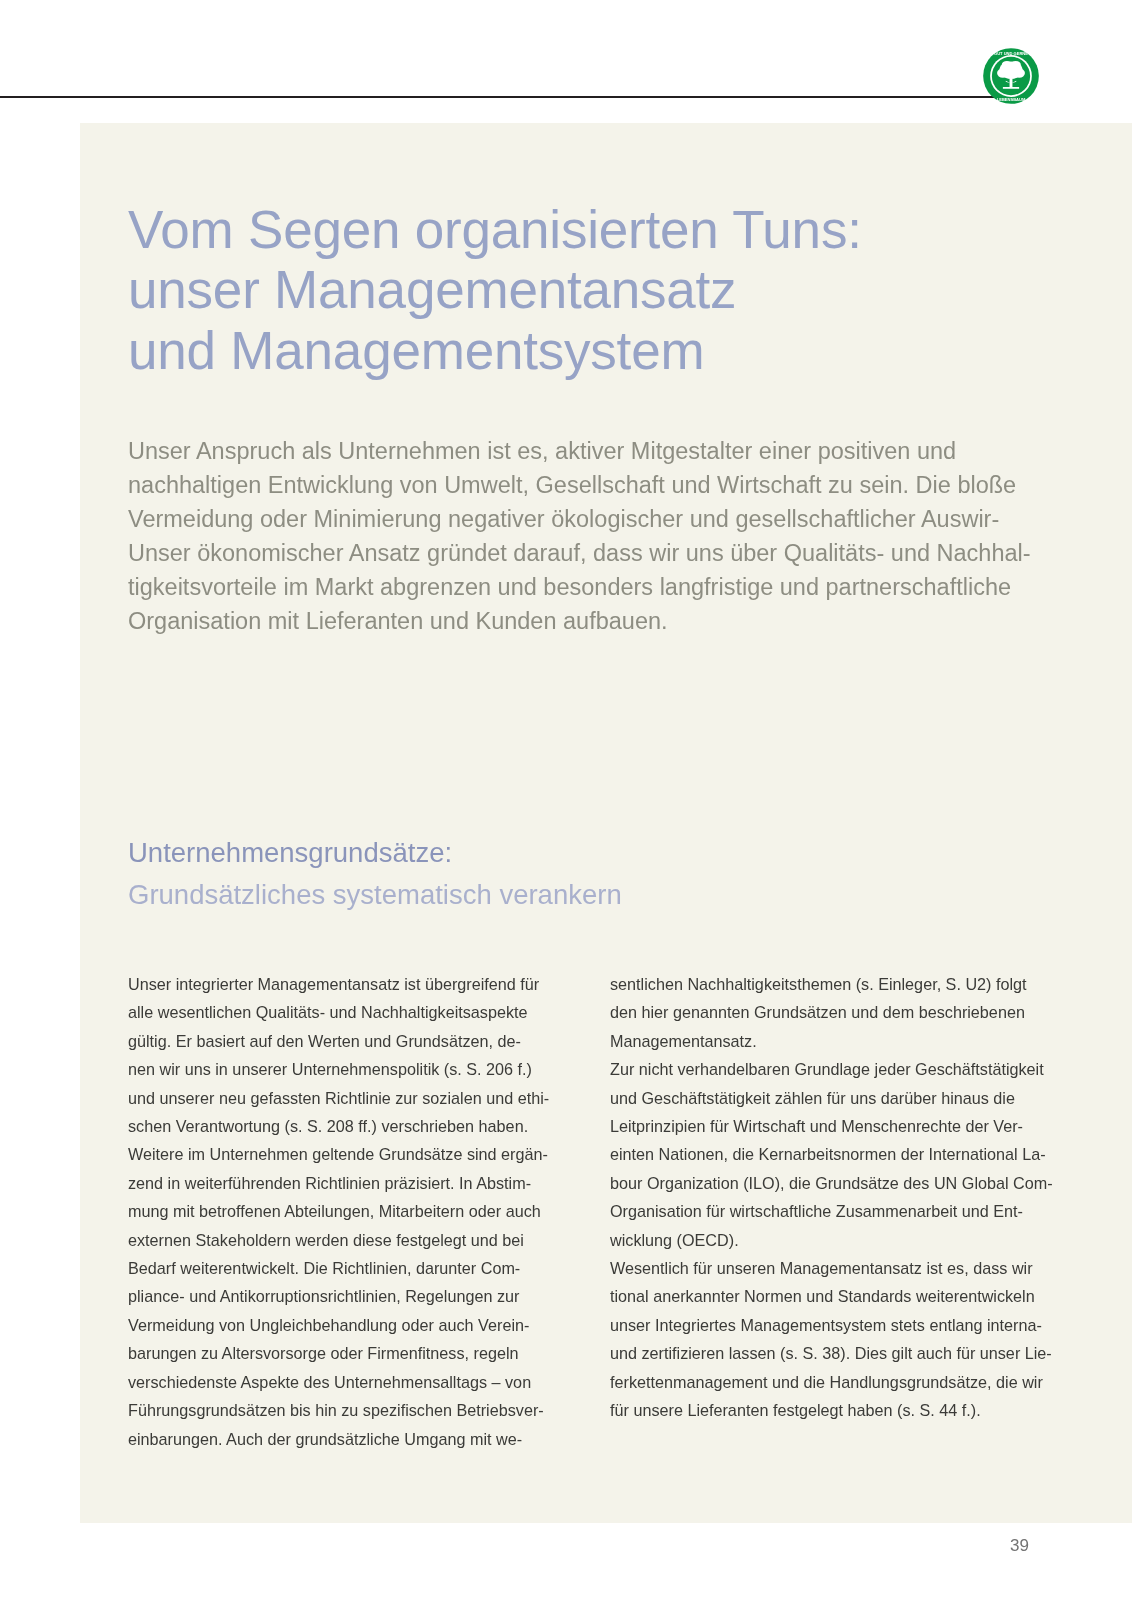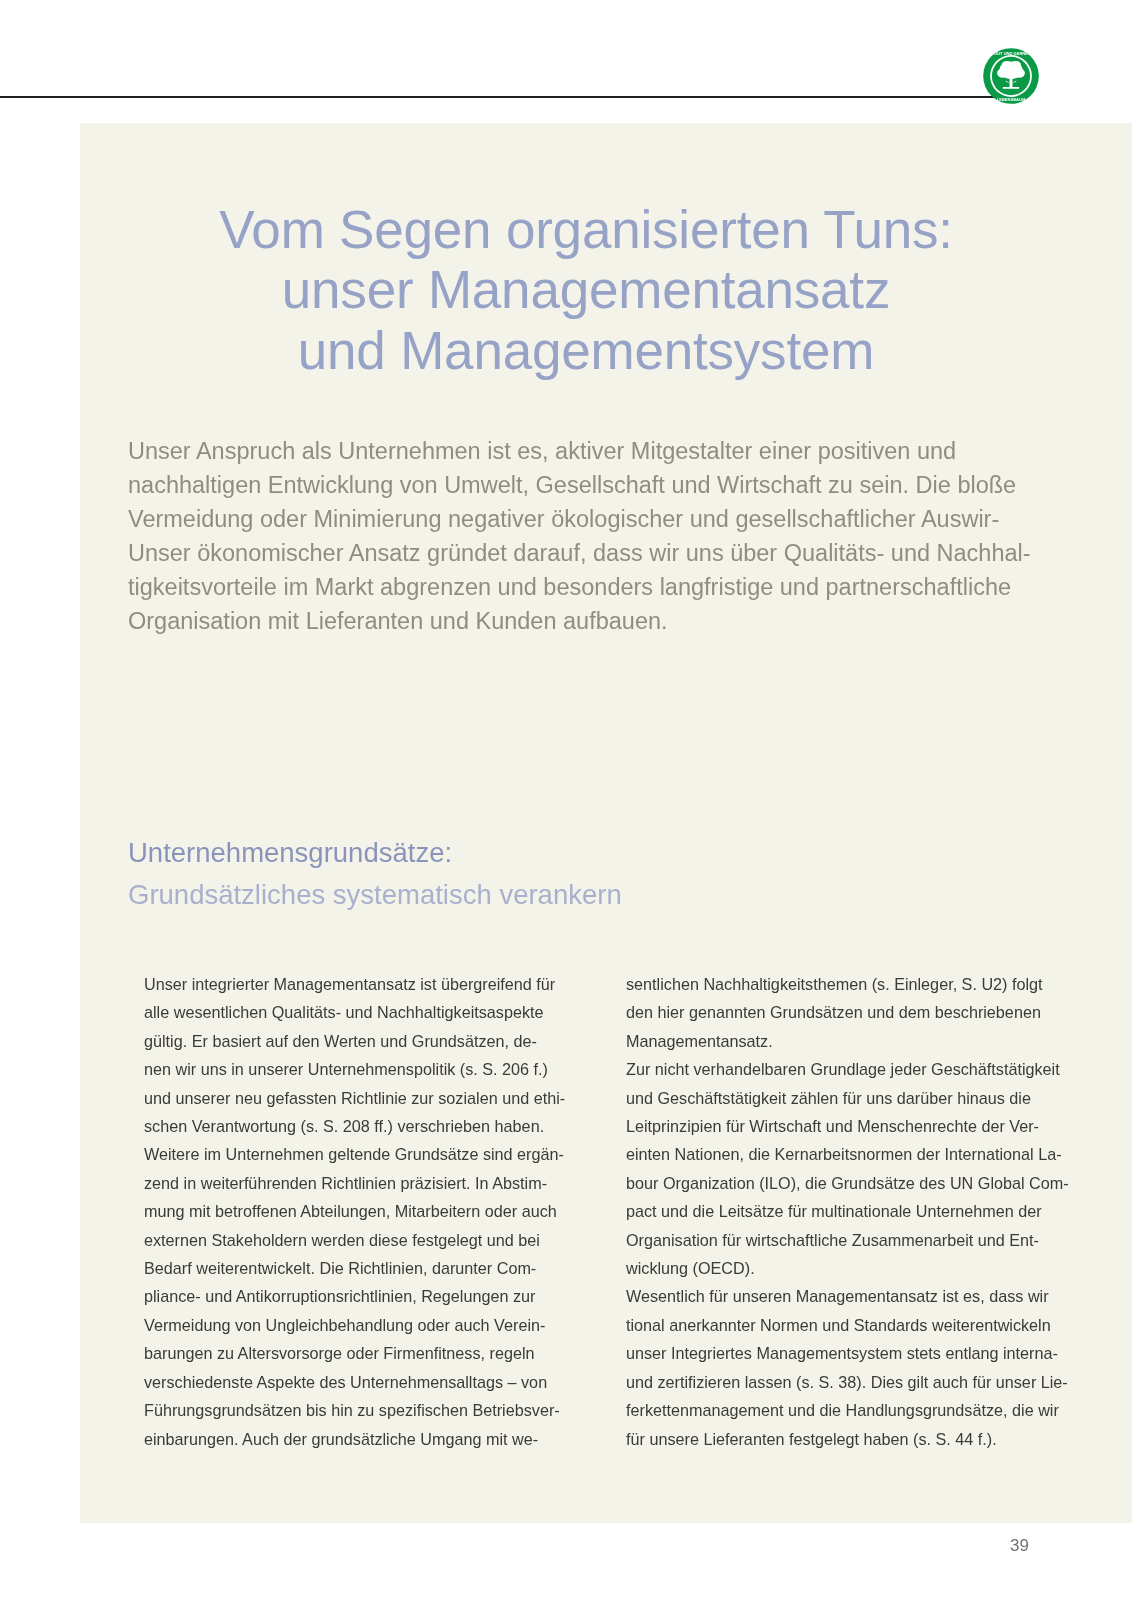--- a/index.html
+++ b/index.html
@@ -54,21 +54,20 @@
   }
 
   .page-title {
     margin: 0;
     font-family: "Liberation Sans", sans-serif;
     font-size: 53px;
     line-height: 1.14;
     font-weight: 400;
     letter-spacing: -0.2px;
     color: #97a3c6;
-    text-align: center;
   }
   .page-title .ln { display: block; white-space: nowrap; }
 
   .intro {
     margin: 53px 0 0 0;
     font-size: 23.5px;
     line-height: 34px;
     font-weight: 400;
     color: #8d8d82;
     max-width: 916px;
@@ -91,21 +90,21 @@
   .section-heading .sh-2 {
     display: block;
     font-size: 27.5px;
     line-height: 42px;
     color: #a9b0cd;
   }
 
   
   .columns {
     position: absolute;
-    left: 16px;
+    left: 0;
     top: 770px;
     width: 916px;
     display: flex;
     gap: 48px;
   }
   .col {
     width: 434px;
     font-size: 16.2px;
     line-height: 28.4px;
     color: #3b3b38;
@@ -207,21 +206,20 @@
     <div class="col">
       <p>
         <span class="ln">sentlichen Nachhaltigkeitsthemen (s. Einleger, S. U2) folgt</span>
         <span class="ln">den hier genannten Grundsätzen und dem beschriebenen</span>
         <span class="ln last">Managementansatz.</span>
         <span class="ln">Zur nicht verhandelbaren Grundlage jeder Geschäftstätigkeit</span>
         <span class="ln">und Geschäftstätigkeit zählen für uns darüber hinaus die</span>
         <span class="ln">Leitprinzipien für Wirtschaft und Menschenrechte der Ver-</span>
         <span class="ln">einten Nationen, die Kernarbeitsnormen der International La-</span>
         <span class="ln">bour Organization (ILO), die Grundsätze des UN Global Com-</span>
-        <span class="ln">pact und die Leitsätze für multinationale Unternehmen der</span>
         <span class="ln">Organisation für wirtschaftliche Zusammenarbeit und Ent-</span>
         <span class="ln last">wicklung (OECD).</span>
         <span class="ln">Wesentlich für unseren Managementansatz ist es, dass wir</span>
         <span class="ln">tional anerkannter Normen und Standards weiterentwickeln</span>
         <span class="ln">unser Integriertes Managementsystem stets entlang interna-</span>
         <span class="ln">und zertifizieren lassen (s. S. 38). Dies gilt auch für unser Lie-</span>
         <span class="ln">ferkettenmanagement und die Handlungsgrundsätze, die wir</span>
         <span class="ln last">für unsere Lieferanten festgelegt haben (s. S. 44 f.).</span>
       </p>
     </div>

